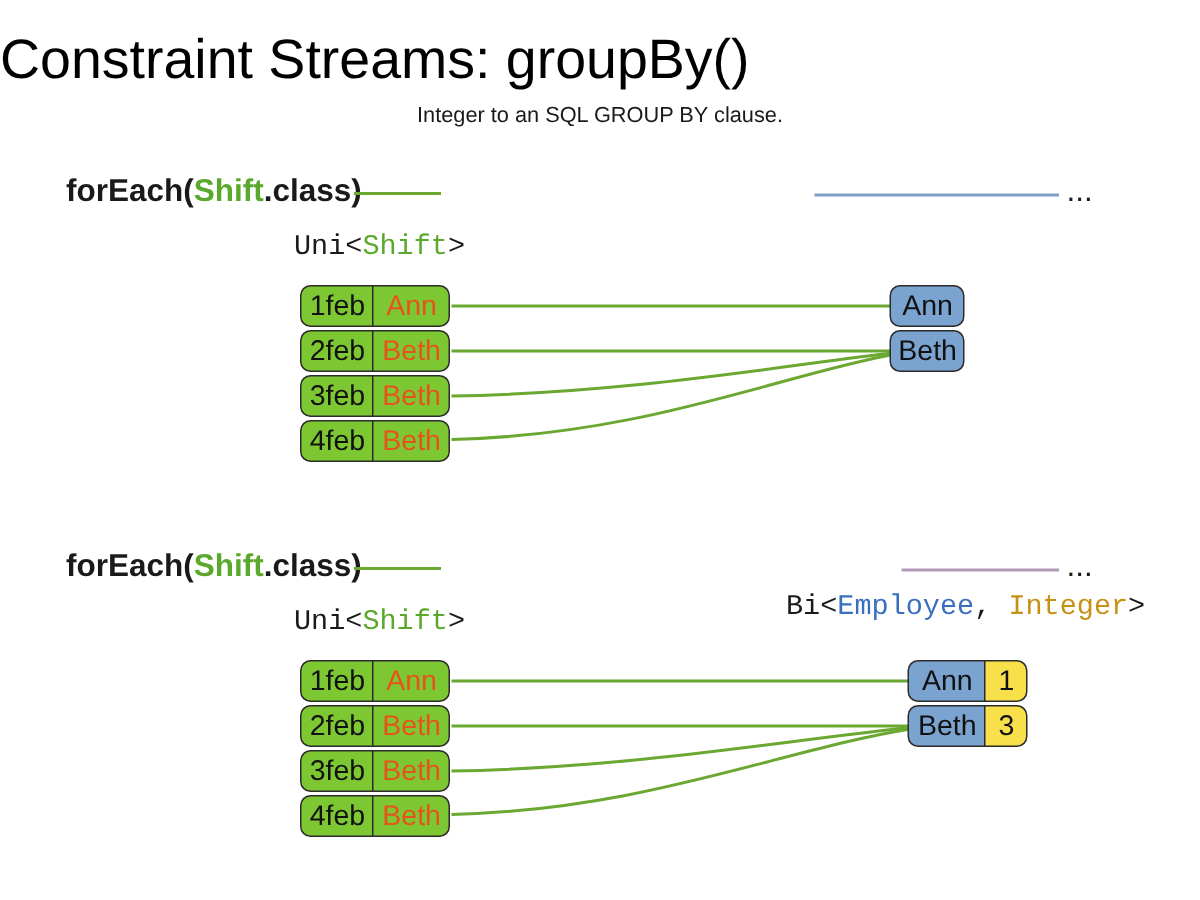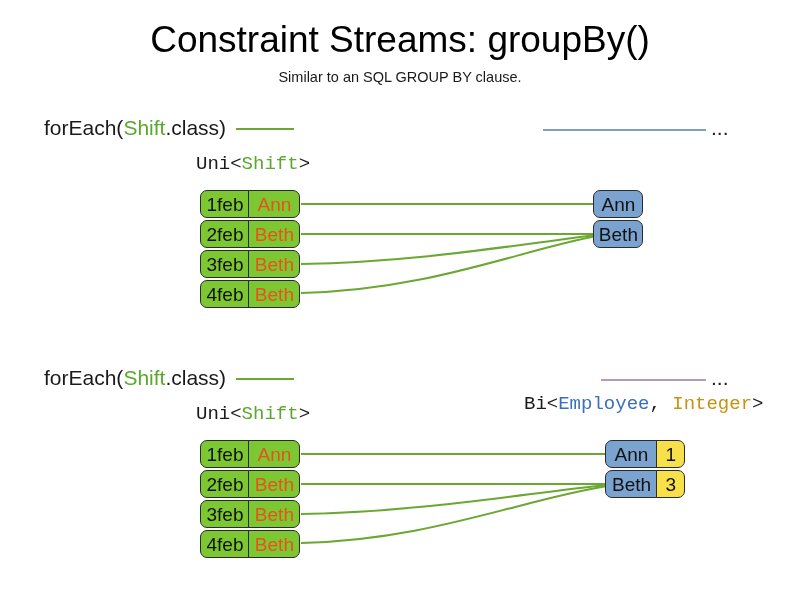--- a/index.html
+++ b/index.html
@@ -19,21 +19,20 @@
     position: absolute;
     left: 0; top: 0;
     width: 800px; height: 600px;
   }
 
   
   .page-title {
     position: absolute;
     left: 0; top: 18px;
     width: 800px;
-    text-align: center;
     font-size: 37px;
     line-height: 44px;
     color: #000000;
     white-space: pre;
   }
   .page-subtitle {
     position: absolute;
     left: 0; top: 68px;
     width: 800px;
     text-align: center;
@@ -43,20 +42,21 @@
     white-space: pre;
   }
 
   
   .code-line {
     position: absolute;
     font-size: 21px;
     line-height: 26px;
     white-space: pre;
     color: #1a1a1a;
+    font-weight: bold;
   }
   .code-line .small {
     font-size: 14px;
   }
   .tok-shift  { color: #5aa82c; }
   .tok-plain  { color: #1a1a1a; }
   .tok-emp    { color: #3a6fbf; }
   .tok-count  { color: #d99a2b; }
 
   .connector {
@@ -121,21 +121,21 @@
     width: 800px; height: 600px;
     pointer-events: none;
   }
 </style>
 </head>
 <body>
 
 <div class="stage">
 
   <div class="page-title">Constraint Streams: groupBy()</div>
-  <div class="page-subtitle">Similar to an SQL GROUP BY clause.</div>
+  <div class="page-subtitle">Integer to an SQL GROUP BY clause.</div>
 
   <svg class="links" viewBox="0 0 800 600">
 
     <g fill="none" stroke="#6aa832" stroke-width="2">
       <path d="M301,204 C420,204 520,204 597,204"></path>
       <path d="M301,234 C430,234 530,234 597,234"></path>
       <path d="M301,264 C420,262 520,244 597,235"></path>
       <path d="M301,293 C430,290 520,250 597,236"></path>
     </g>
 

